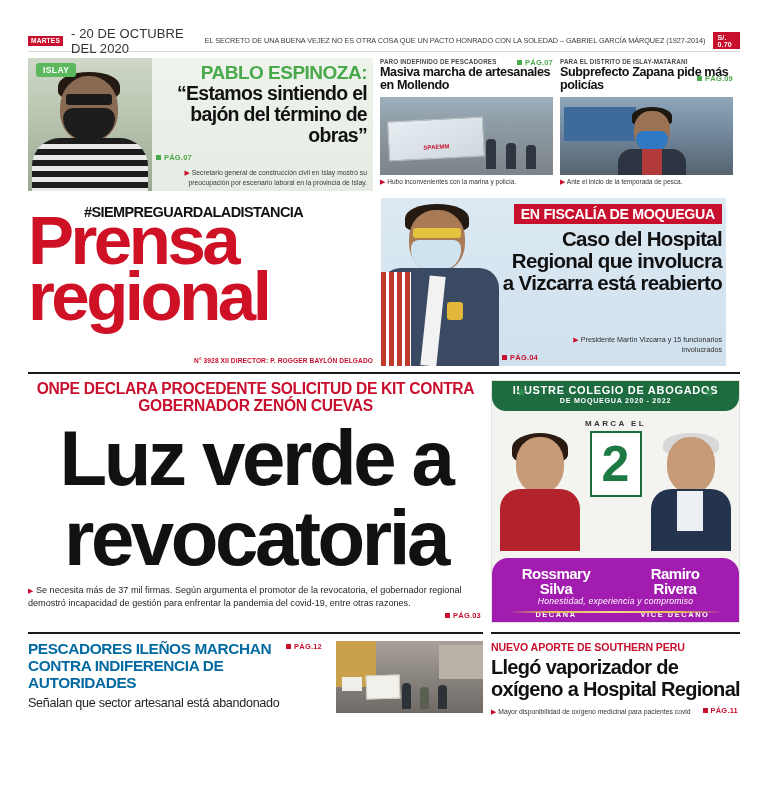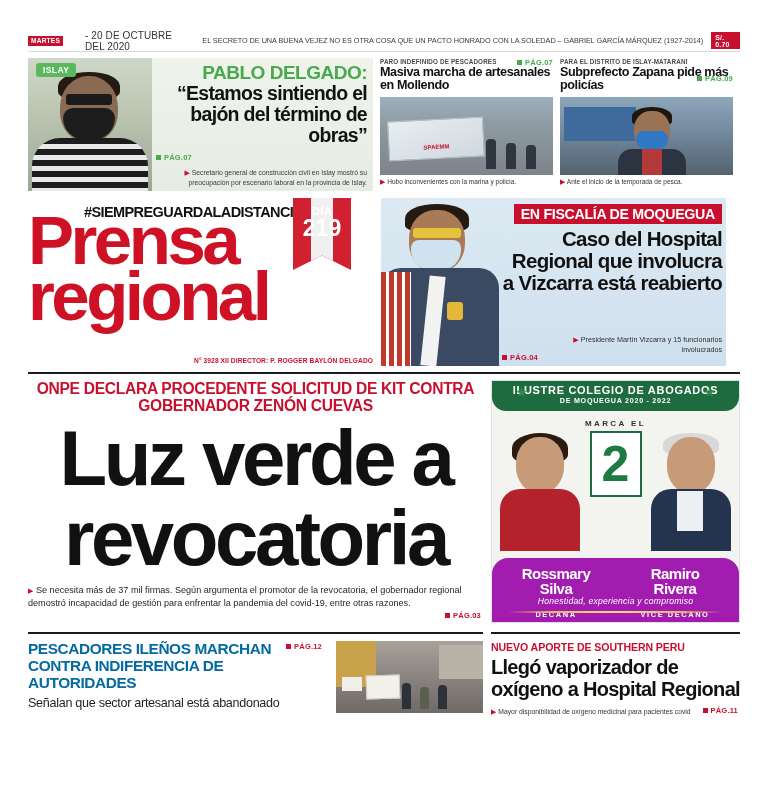--- a/index.html
+++ b/index.html
@@ -16,21 +16,21 @@
   .topbar {
     display: flex; align-items: center; gap: 8px;
     height: 22px; margin-top: 30px;
     border-bottom: 1px solid #d8d8d8;
     font-size: 7.4px; letter-spacing: .1px;
   }
   .topbar .daytag {
     background: #c8102e; color: #fff; font-weight: bold;
     font-size: 6.6px; padding: 1.5px 3px; letter-spacing: .2px;
   }
-  .topbar .date { color: #333; font-size: 10px; letter-spacing: .1px; margin-left: 14px; }
+  .topbar .date { color: #333; font-size: 13px; letter-spacing: .1px; }
   .topbar .quote {
     flex: 1; text-align: center; color: #3a3a3a;
     font-size: 7.3px; white-space: nowrap; letter-spacing: -.05px;
   }
   .topbar .price {
     background: #c8102e; color: #fff; font-weight: bold;
     font-size: 7px; padding: 1.5px 4px; letter-spacing: .2px;
   }
 
   
@@ -273,21 +273,21 @@
     <div class="feat">
       <div class="photo">
         <div class="hair"></div>
         <div class="head"></div>
         <div class="glasses"></div>
         <div class="mask"></div>
         <div class="torso"></div>
       </div>
       <span class="islay">ISLAY</span>
       <div class="txt">
-        <div class="kicker">PABLO DELGADO:</div>
+        <div class="kicker">PABLO ESPINOZA:</div>
         <div class="head2">“Estamos sintiendo el bajón del término de obras”</div>
       </div>
       <div class="pagrow">
         <span class="pagmark green"><span class="sq"></span><span>PÁG.07</span></span>
       </div>
       <div class="deck">
         <span class="tri">▶</span>
         <span>Secretario general de construcción civil en Islay mostró su preocupación por escenario laboral en la provincia de Islay.</span>
       </div>
     </div>
@@ -321,27 +321,20 @@
       </div>
       <div class="cap"><span class="tri">▶</span> <span>Ante el inicio de la temporada de pesca.</span></div>
     </div>
   </div>
 
   <div class="masthead">
     <div class="logo-col">
       <div class="hashtag">#SIEMPREGUARDALADISTANCIA</div>
       <div class="logo-word logo-1">Prensa</div>
       <div class="logo-word logo-2">regional</div>
-      <div class="ribbon">
-        <div class="strip"></div>
-        <div class="inner">
-          <div class="d">DÍA</div>
-          <div class="n">219</div>
-        </div>
-      </div>
       <div class="credits">N° 3928 XII DIRECTOR: P. ROGGER BAYLÓN DELGADO</div>
     </div>
 
     <div class="moq">
       <div class="person">
         <div class="hair"></div>
         <div class="head"></div>
         <div class="glass"></div>
         <div class="mask"></div>
         <div class="vest"></div>

